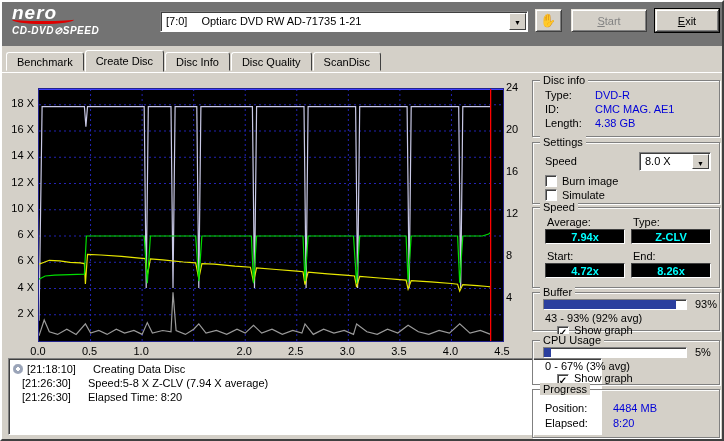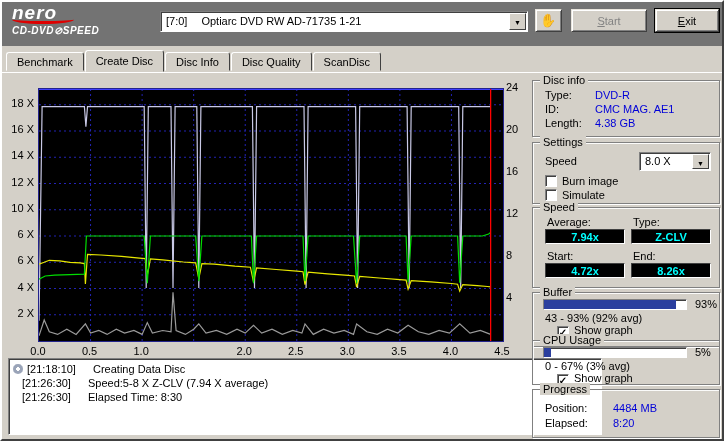--- a/index.html
+++ b/index.html
@@ -45,21 +45,21 @@
   .log-text { padding-left:8px; }
 
   
   .group { position:absolute; left:530px; width:188px; border:1px solid #808080; box-shadow:inset 1px 1px 0 rgba(255,255,255,.9), 1px 1px 0 #fff; }
   .group-title { position:absolute; top:-7px; left:7px; background:#d4d0c8; padding:0 3px; }
   .g-label { position:absolute; color:#000; }
   .g-value { position:absolute; color:#0000d8; }
   .disc-info { top:78px; height:57px; }
   .settings { top:140px; height:62px; }
   .speed { top:205px; height:81px; }
-  .buffer { top:290px; height:55px;text-align:right; }
+  .buffer { top:290px; height:39px;text-align:right; }
   .cpu { top:338px; height:45px; }
   .progress { top:387px; height:49px; }
 
   .sp-value { position:absolute; width:80px; height:15px; background:#000; color:#00ffff; font-weight:bold; text-align:center; line-height:15px; border:1px solid; border-color:#404040 #fff #fff #404040; }
 
   .settings-combo { position:absolute; left:106px; top:9px; width:72px; height:19px; line-height:17px; padding-left:5px; }
 
   .checkrow { position:absolute; height:13px; line-height:13px; }
   .checkbox { display:inline-block; width:12px; height:12px; background:#fff; border:1px solid; border-color:#808080 #fff #fff #808080; box-shadow:inset 1px 1px 0 #404040; vertical-align:-2px; margin-right:5px; text-align:center; line-height:11px; font-size:10px; }
   .checkbox.checked::after { content:"✓"; font-weight:bold; }
@@ -149,21 +149,21 @@
     </div>
 
   <div class="log-box">
     <div class="log-line">
       <span class="log-icon"></span><span class="log-time">[21:18:10]</span><span class="log-text">Creating Data Disc</span>
     </div>
     <div class="log-line indent">
       <span class="log-time">[21:26:30]</span><span class="log-text">Speed:5-8 X Z-CLV (7.94 X average)</span>
     </div>
     <div class="log-line indent">
-      <span class="log-time">[21:26:30]</span><span class="log-text">Elapsed Time: 8:30</span>
+      <span class="log-time">[21:26:30]</span><span class="log-text">Elapsed Time: 8:20</span>
     </div>
   </div>
 
   <div class="group disc-info">
     <div class="group-title">Disc info</div>
     <div class="g-label" style="left:12px;top:8px;">Type:</div>
     <div class="g-value" style="left:62px;top:8px;">DVD-R</div>
     <div class="g-label" style="left:12px;top:22px;">ID:</div>
     <div class="g-value" style="left:62px;top:22px;">CMC MAG. AE1</div>
     <div class="g-label" style="left:12px;top:36px;">Length:</div>

